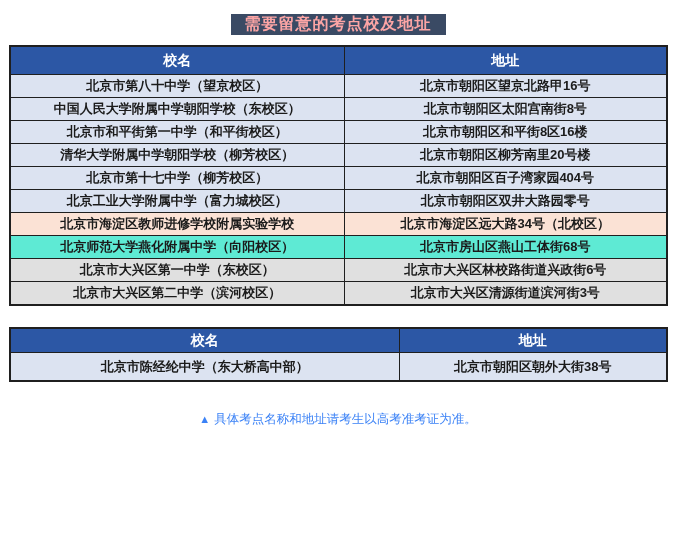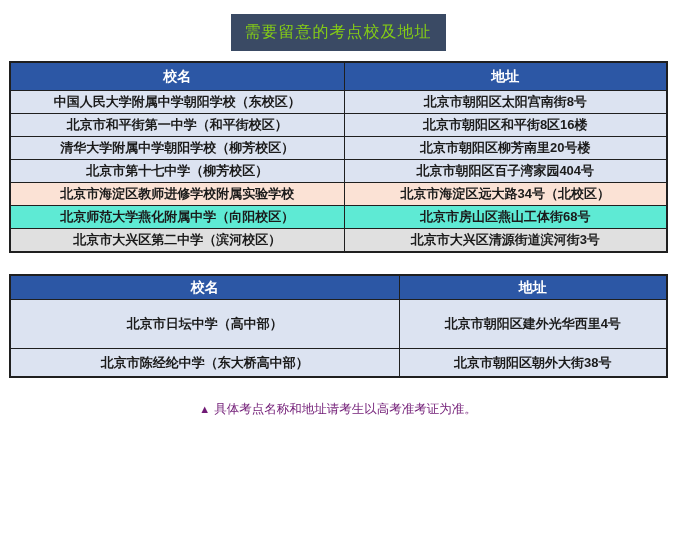--- a/index.html
+++ b/index.html
@@ -11,27 +11,27 @@
     font-family: "Liberation Sans", "DejaVu Sans", sans-serif;
     overflow: hidden;
   }
   .page {
     width: 676px;
     height: 542px;
     position: relative;
   }
   .title-bar {
     background: #3a4a64;
-    color: #84cc16;
-    font-weight: normal;
+    color: #fca5a5;
+    font-weight: bold;
     font-size: 16px;
     letter-spacing: 1px;
     width: max-content;
     margin: 14px auto 0 auto;
-    padding: 8px 14px;
+    padding: 0 14px;
     text-align: center;
   }
   table {
     border-collapse: collapse;
     table-layout: fixed;
     width: 657px;
     margin: 12px auto;
     border: 2px solid #1f1f1f;
   }
   .table-1 { margin-top: 10px; }
@@ -59,23 +59,23 @@
   .table-2 col.c-school { width: 390px; }
   .table-2 col.c-addr   { width: 267px; }
   .table-2 .r1 td { height: 51px; }
   .table-2 .r2 td { height: 48px; }
   .table-2 .r3 td { height: 27px; }
   .bg-blue   { background: #dce3f1; }
   .bg-peach  { background: #fbe2d5; }
   .bg-yellow { background: #5eead4; }
   .bg-gray   { background: #e0e0e0; }
   .footnote {
-    margin-top: 23px;
+    margin-top: 29px;
     text-align: center;
-    color: #701a75;
+    color: #3b82f6;
     font-size: 12.5px;
   }
   .footnote .tri { font-size: 11px; margin-right: 4px; }
 </style>
 </head>
 <body>
 
 <div class="page">
 
   <div class="title-bar">需要留意的考点校及地址</div>
@@ -86,66 +86,74 @@
         <col class="c-addr">
       </colgroup>
     <thead>
       <tr>
         <th>校名</th>
         <th>地址</th>
       </tr>
     </thead>
     <tbody>
       <tr class="bg-blue">
+        <td>北京市第八十中学（望京校区）</td>
+        <td>北京市朝阳区望京北路甲16号</td>
+      </tr>
+      <tr class="bg-blue">
         <td>中国人民大学附属中学朝阳学校（东校区）</td>
         <td>北京市朝阳区太阳宫南街8号</td>
       </tr>
       <tr class="bg-blue">
         <td>北京市和平街第一中学（和平街校区）</td>
         <td>北京市朝阳区和平街8区16楼</td>
       </tr>
       <tr class="bg-blue">
         <td>清华大学附属中学朝阳学校（柳芳校区）</td>
         <td>北京市朝阳区柳芳南里20号楼</td>
       </tr>
       <tr class="bg-blue">
         <td>北京市第十七中学（柳芳校区）</td>
         <td>北京市朝阳区百子湾家园404号</td>
       </tr>
+      <tr class="bg-blue">
+        <td>北京工业大学附属中学（富力城校区）</td>
+        <td>北京市朝阳区双井大路园零号</td>
+      </tr>
       <tr class="bg-peach">
         <td>北京市海淀区教师进修学校附属实验学校</td>
         <td>北京市海淀区远大路34号（北校区）</td>
       </tr>
       <tr class="bg-yellow">
         <td>北京师范大学燕化附属中学（向阳校区）</td>
         <td>北京市房山区燕山工体街68号</td>
+      </tr>
+      <tr class="bg-gray">
+        <td>北京市大兴区第一中学（东校区）</td>
+        <td>北京市大兴区林校路街道兴政街6号</td>
       </tr>
       <tr class="bg-gray">
         <td>北京市大兴区第二中学（滨河校区）</td>
         <td>北京市大兴区清源街道滨河街3号</td>
       </tr>
     </tbody>
   </table>
 
   <table class="table-2">
     <colgroup>
         <col class="c-school">
         <col class="c-addr">
       </colgroup>
     <thead>
       <tr>
         <th>校名</th>
         <th>地址</th>
       </tr>
     </thead>
     <tbody>
-      <tr class="bg-blue r2">
-        <td>北京市日坛中学（高中部）</td>
-        <td>北京市朝阳区建外光华西里4号</td>
-      </tr>
       <tr class="bg-blue r3">
         <td>北京市陈经纶中学（东大桥高中部）</td>
         <td>北京市朝阳区朝外大街38号</td>
       </tr>
     </tbody>
   </table>
 
   <div class="footnote">
     <span class="tri">▲</span><span>具体考点名称和地址请考生以高考准考证为准。</span>
   </div>

